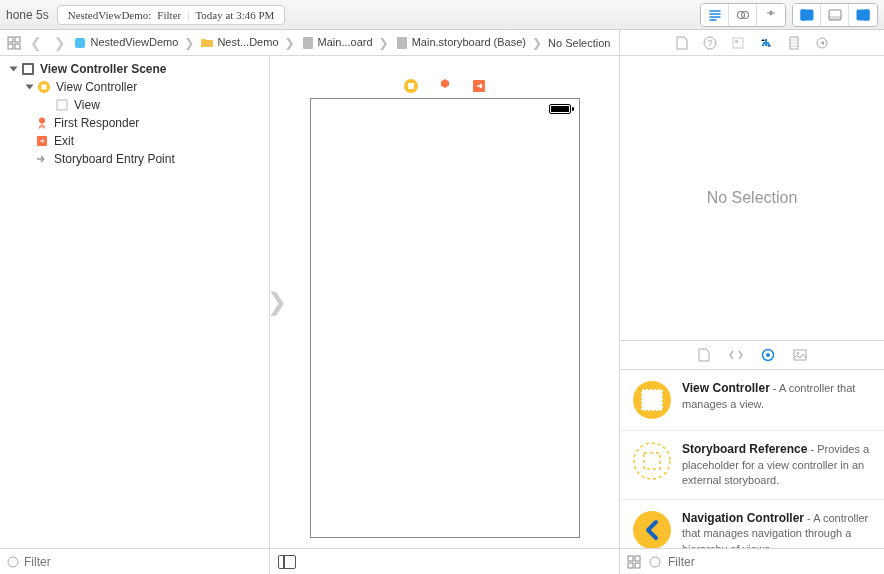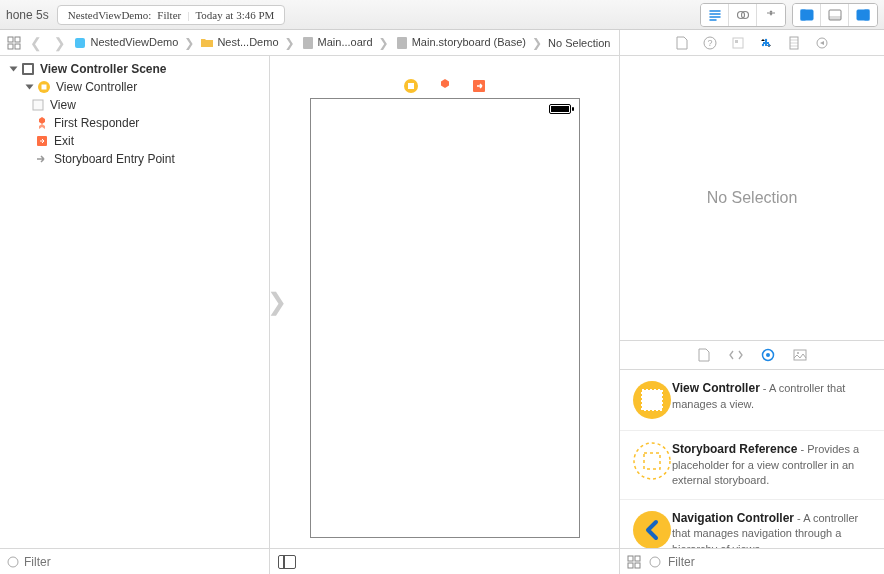--- a/index.html
+++ b/index.html
@@ -31,21 +31,21 @@
 .crumb-icon.blue svg rect { fill: #4fc3f7; }
 .crumb-icon.gray svg rect { fill: #bbb; }
 
 
 .main { display: flex; height: 518px; }
 .outline { width: 270px; border-right: 1px solid #d8d8d8; display: flex; flex-direction: column; }
 .outline-tree { flex: 1; padding: 4px 0; overflow: auto; }
 .tree-row { display: flex; align-items: center; height: 18px; font-size: 12px; cursor: pointer; }
 .tree-row.h0 { padding-left: 8px; font-weight: bold; }
 .tree-row.h1 { padding-left: 24px; }
-.tree-row.h2 { padding-left: 20px; }
+.tree-row.h2 { padding-left: 44px; }
 .disclosure { width: 10px; height: 10px; margin-right: 2px; display: inline-flex; align-items: center; justify-content: center; }
 .disclosure::before { content: ""; border-left: 5px solid #666; border-top: 4px solid transparent; border-bottom: 4px solid transparent; transform: rotate(90deg); }
 .tree-icon { width: 16px; height: 16px; margin-right: 4px; display: inline-flex; align-items: center; justify-content: center; }
 .filter-bar { height: 26px; border-top: 1px solid #d8d8d8; display: flex; align-items: center; padding: 0 6px; gap: 4px; }
 .filter-input { flex: 1; border: none; outline: none; font-size: 12px; color: #555; background: transparent; }
 .filter-icon { color: #aaa; width: 14px; height: 14px; display: flex; align-items: center; justify-content: center; }
 
 
 .canvas { flex: 1; position: relative; background: #fff; display: flex; flex-direction: column; }
 .canvas-body { flex: 1; position: relative; display: flex; align-items: flex-start; justify-content: center; padding-top: 18px; }
@@ -62,21 +62,21 @@
 .layout-toggle { width: 18px; height: 14px; border: 1.5px solid #555; border-radius: 2px; position: relative; }
 .layout-toggle::before { content: ""; position: absolute; left: 4px; top: 0; bottom: 0; width: 1.5px; background: #555; }
 
 
 .inspector { width: 265px; border-left: 1px solid #d8d8d8; display: flex; flex-direction: column; }
 .inspector-top { flex: 1; display: flex; align-items: center; justify-content: center; color: #999; font-size: 16px; }
 .inspector-mid { height: 30px; border-top: 1px solid #d8d8d8; border-bottom: 1px solid #d8d8d8; display: flex; align-items: center; justify-content: center; gap: 16px; }
 .lib-tab { width: 16px; height: 16px; display: flex; align-items: center; justify-content: center; color: #aaa; cursor: pointer; }
 .lib-tab.active { color: #1e88e5; }
 .library { flex: 0 0 178px; overflow-y: auto; }
-.lib-item { display: flex; padding: 10px 12px; border-bottom: 1px solid #eee; gap: 0; cursor: pointer; }
+.lib-item { display: flex; padding: 10px 12px; border-bottom: 1px solid #eee; gap: 10px; cursor: pointer; }
 .lib-icon { width: 40px; height: 40px; flex-shrink: 0; }
 .lib-text { font-size: 11px; line-height: 1.4; }
 .lib-text b { font-size: 12px; color: #222; }
 .lib-text span { color: #666; }
 .inspector-footer { height: 26px; border-top: 1px solid #d8d8d8; display: flex; align-items: center; padding: 0 6px; gap: 6px; }
 .grid-icon { width:16px; height:16px; display:flex; align-items:center; justify-content:center; }
 </style>
 </head>
 <body>
 

